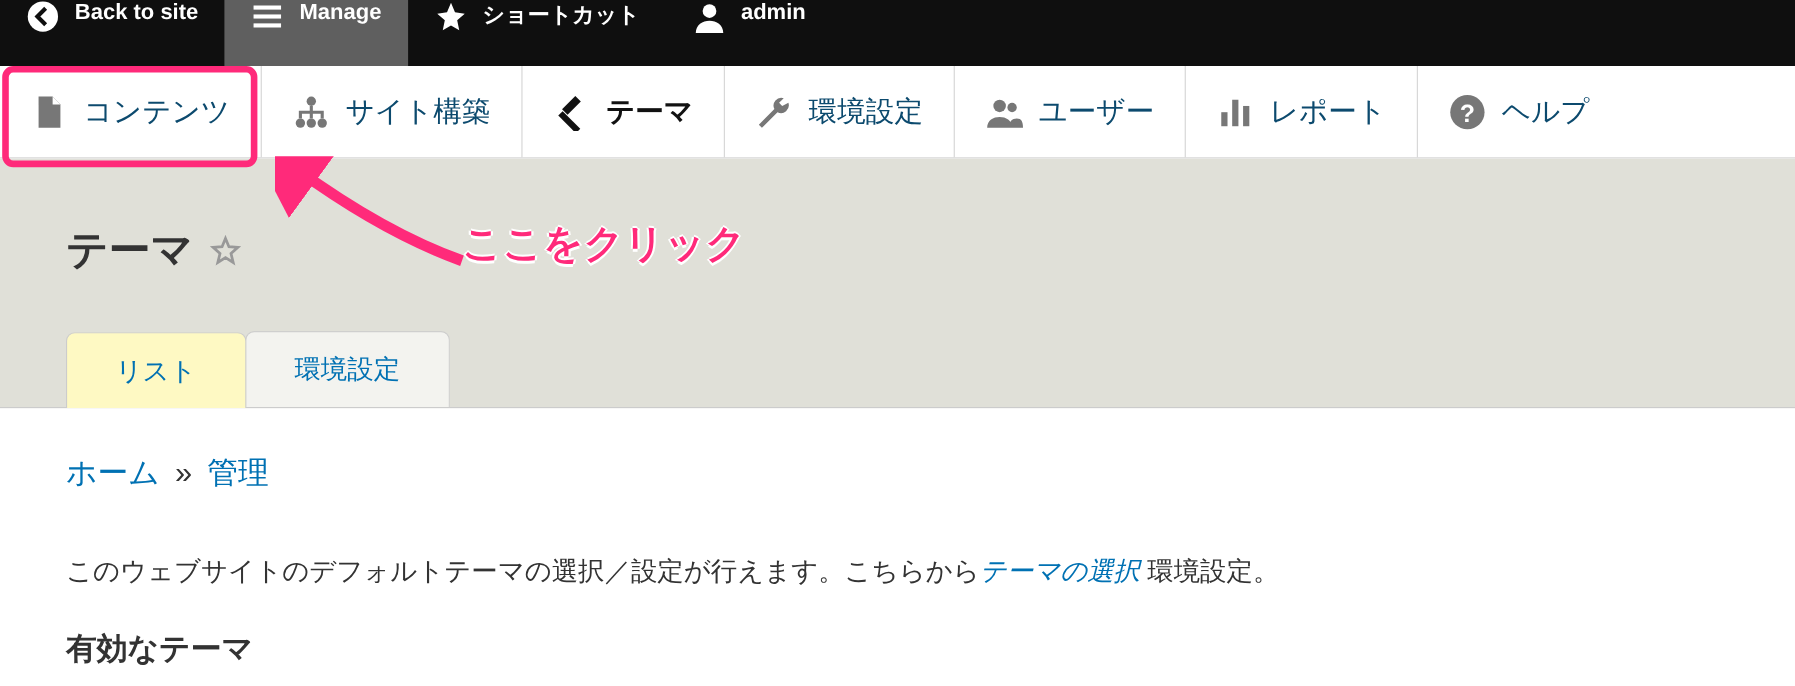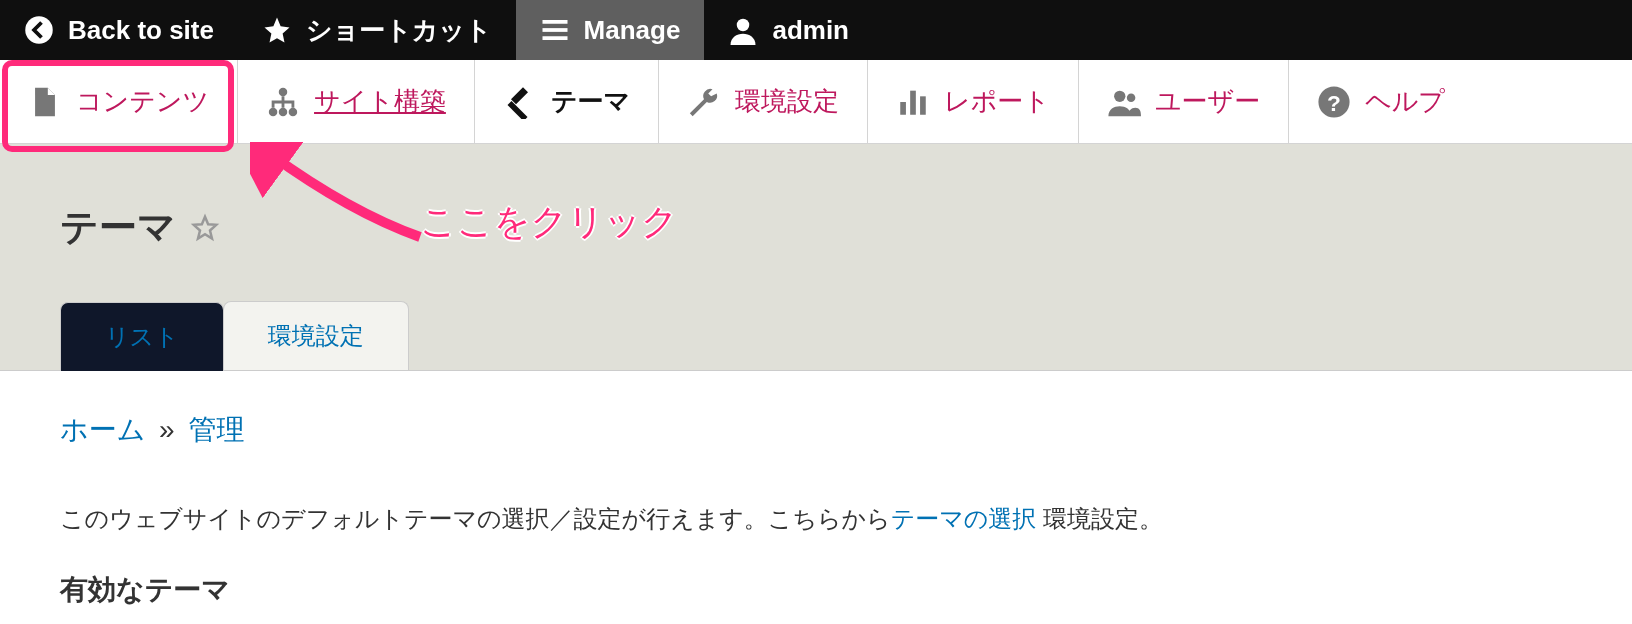--- a/index.html
+++ b/index.html
@@ -1,93 +1,93 @@
 <!DOCTYPE html>
 <html><head>
 <meta charset="utf-8">
 <style>
   * { box-sizing: border-box; margin: 0; padding: 0; }
   body { font-family: "Helvetica Neue", Arial, sans-serif; width: 1632px; background: #fff; }
 
   
   .toolbar { background: #0f0f0f; display: flex; align-items: stretch; height: 60px; color: #fff; }
-  .toolbar-item { display: flex; align-items: center; padding: 0 24px; font-size: 26px; font-weight: 700; cursor: pointer; gap: 14px; }
+  .toolbar-item { display: flex; padding: 0 24px; font-size: 20px; font-weight: 700; cursor: pointer; gap: 14px; }
   .toolbar-item.active { background: #5f5f5f; }
   .toolbar-item .ico { width: 30px; height: 30px; display: flex; align-items: center; justify-content: center; fill: #fff; color:#fff;}
   .toolbar-item .ico svg { width: 30px; height: 30px; }
 
   
   .admin-menu { display: flex; align-items: stretch; height: 84px; border-bottom: 1px solid #d4d4d4; background: #fff; position: relative; }
-  .admin-item { display: flex; align-items: center; gap: 14px; padding: 0 28px; border-left: 1px solid #d4d4d4; font-size: 26px; color: #be185d; cursor: pointer; white-space: nowrap; }
+  .admin-item { display: flex; align-items: center; gap: 14px; padding: 0 28px; border-left: 1px solid #d4d4d4; font-size: 26px; color: #0c4a6e; cursor: pointer; white-space: nowrap; }
   .admin-item:first-child { border-left: none; }
   .admin-item .aico { width: 34px; height: 34px; display:flex; align-items:center; justify-content:center; }
   .admin-item .aico svg { width: 34px; height: 34px; fill: #777; }
   .admin-item.active svg { fill: #111; }
   .admin-item.active { color: #111; font-weight: 700; }
-  .admin-item.structure { text-decoration: underline; }
+  .admin-item.structure { }
 
   
   .highlight-box { position: absolute; left: 2px; top: 60px; width: 232px; height: 92px; border: 6px solid #ff2a7a; border-radius: 10px; pointer-events: none; z-index: 5; }
 
   
   .arrow-wrap { position: absolute; left: 250px; top: 142px; z-index: 4; pointer-events:none;}
-  .annotation-text { position: absolute; left: 420px; top: 198px; font-size: 36px; font-weight: 400; color: #ff2a7a; text-shadow: 0 2px 0 #fff, 0 -2px 0 #fff, 2px 0 0 #fff, -2px 0 0 #fff; z-index: 4; }
+  .annotation-text { position: absolute; left: 420px; top: 198px; font-size: 36px; font-weight: 700; color: #ff2a7a; text-shadow: 0 2px 0 #fff, 0 -2px 0 #fff, 2px 0 0 #fff, -2px 0 0 #fff; z-index: 4; }
 
   
   .page-head { background: #e0e0d8; padding: 58px 60px 0 60px; border-bottom: 1px solid #ccc; }
   .page-title-row { display: flex; align-items: center; gap: 14px; margin-bottom: 48px;}
   .page-title { font-size: 38px; color: #333; }
   .star { width: 30px; height: 30px; }
   .star svg { width:30px; height:30px; fill:none; stroke:#999; stroke-width:2; }
 
   
   .tabs { display: flex; gap: 0; }
   .tab { padding: 18px 44px; font-size: 24px; color: #0071b3; background: #f3f3ef; border: 1px solid #ccc; border-bottom: none; border-radius: 8px 8px 0 0; cursor: pointer; margin-right: -1px; }
-  .tab.active { background: #0f172a; font-weight: 400; position: relative; top: 1px; }
+  .tab.active { background: #fef9c3; font-weight: 400; position: relative; top: 1px; }
 
   
   .content { padding: 40px 60px; }
   .breadcrumb { font-size: 28px; color: #0071b3; margin-bottom: 54px; }
   .breadcrumb .sep { color: #333; margin: 0 6px; }
   .desc { font-size: 24px; color: #333; margin-bottom: 36px; }
-  .desc a { color: #0071b3; text-decoration: none; }
+  .desc a { color: #0071b3; text-decoration: none; font-style: italic; }
   .section-h { font-size: 28px; color: #333; }
 
   .rel { position: relative; }
 </style>
 </head>
 <body class="rel">
 
 <div class="toolbar">
   <div class="toolbar-item">
     <span class="ico">
       <svg viewBox="0 0 24 24">
           <circle cx="12" cy="12" r="11" fill="#fff"></circle>
           <path d="M14 6l-6 6 6 6" stroke="#0f0f0f" stroke-width="3" fill="none"></path>
         </svg>
     </span>
     <span>Back to site</span>
   </div>
-  <div class="toolbar-item">
-    <span class="ico">
-      <svg viewBox="0 0 24 24">
-          <path d="M12 2l2.9 6.9L22 10l-5.5 4.8L18 22l-6-3.5L6 22l1.5-7.2L2 10l7.1-1.1z"></path>
-        </svg>
-    </span>
-    <span>ショートカット</span>
-  </div>
   <div class="toolbar-item active">
     <span class="ico">
       <svg viewBox="0 0 24 24">
           <rect x="2" y="4" width="20" height="3"></rect>
           <rect x="2" y="10.5" width="20" height="3"></rect>
           <rect x="2" y="17" width="20" height="3"></rect>
         </svg>
     </span>
     <span>Manage</span>
+  </div>
+  <div class="toolbar-item">
+    <span class="ico">
+      <svg viewBox="0 0 24 24">
+          <path d="M12 2l2.9 6.9L22 10l-5.5 4.8L18 22l-6-3.5L6 22l1.5-7.2L2 10l7.1-1.1z"></path>
+        </svg>
+    </span>
+    <span>ショートカット</span>
   </div>
   <div class="toolbar-item">
     <span class="ico">
       <svg viewBox="0 0 24 24">
           <circle cx="12" cy="8" r="5"></circle>
           <path d="M2 24c0-6 5-9 10-9s10 3 10 9z"></path>
         </svg>
     </span>
     <span>admin</span>
   </div>
@@ -130,36 +130,36 @@
     <span class="aico">
       <svg viewBox="0 0 24 24">
           <path d="M21 6a5 5 0 01-7 6L4 22l-2-2L12 10a5 5 0 016-7l-3 3 2 2z"></path>
         </svg>
     </span>
     <span>環境設定</span>
   </div>
   <div class="admin-item">
     <span class="aico">
       <svg viewBox="0 0 24 24">
+          <circle cx="9" cy="8" r="4"></circle>
+          <circle cx="17" cy="9" r="3"></circle>
+          <path d="M1 22c0-5 4-7 8-7s8 2 8 7zM15 22c0-4 2-6 5-6s4 2 4 6z"></path>
+        </svg>
+    </span>
+    <span>ユーザー</span>
+  </div>
+  <div class="admin-item">
+    <span class="aico">
+      <svg viewBox="0 0 24 24">
           <rect x="3" y="12" width="4" height="9"></rect>
           <rect x="10" y="4" width="4" height="17"></rect>
           <rect x="17" y="8" width="4" height="13"></rect>
         </svg>
     </span>
     <span>レポート</span>
-  </div>
-  <div class="admin-item">
-    <span class="aico">
-      <svg viewBox="0 0 24 24">
-          <circle cx="9" cy="8" r="4"></circle>
-          <circle cx="17" cy="9" r="3"></circle>
-          <path d="M1 22c0-5 4-7 8-7s8 2 8 7zM15 22c0-4 2-6 5-6s4 2 4 6z"></path>
-        </svg>
-    </span>
-    <span>ユーザー</span>
   </div>
   <div class="admin-item">
     <span class="aico">
       <svg viewBox="0 0 24 24">
           <circle cx="12" cy="12" r="11"></circle>
           <text x="12" y="18" text-anchor="middle" font-size="16" fill="#fff" font-weight="bold">?</text>
         </svg>
     </span>
     <span>ヘルプ</span>
   </div>

